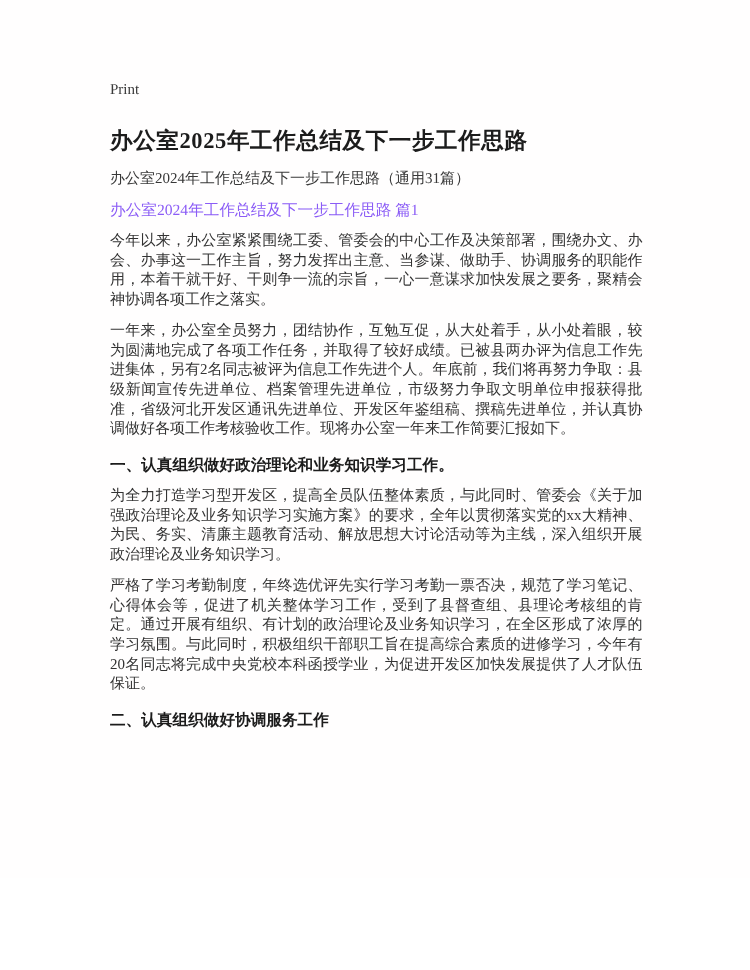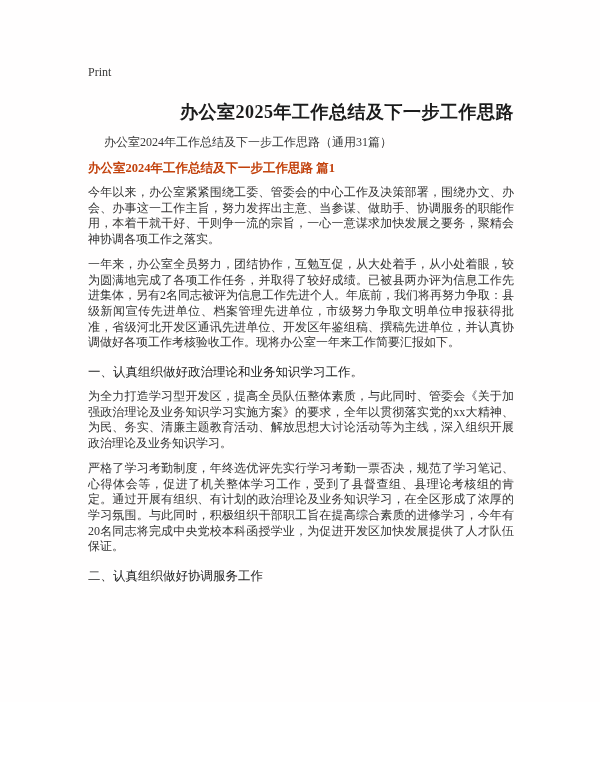--- a/index.html
+++ b/index.html
@@ -27,52 +27,52 @@
     font-size: 12px;
     line-height: 15px;
     color: #3a3a3a;
     text-decoration: none;
     cursor: pointer;
   }
   .doc-title {
     font-size: 18px;
     line-height: 22px;
     font-weight: 700;
-    text-align: right;
+    text-align: left;
     color: #1c1c1c;
     margin: 21px 0 0 0;
     letter-spacing: 0.5px;
   }
   .doc-subtitle {
     font-size: 12px;
     line-height: 15px;
-    margin: 12px 0 0 16px;
+    margin: 12px 0 0 0;
     color: #383838;
   }
   .part-heading {
     font-size: 12.5px;
     line-height: 16px;
-    font-weight: 700;
-    color: #c2410c;
+    font-weight: 400;
+    color: #8b5cf6;
     margin: 10px 0 0 0;
   }
   article {
     margin: 0;
   }
   article p {
     font-size: 12px;
     line-height: 15.7px;
     text-align: justify;
     margin: 9px 0 0 0;
     color: #333333;
   }
   article h3.section-heading {
     font-size: 12.5px;
     line-height: 16px;
-    font-weight: 400;
+    font-weight: 700;
     color: #1c1c1c;
     margin: 13px 0 0 0;
   }
 </style>
 </head>
 <body>
 
 <div class="page">
 
   <a class="print-link">Print</a>

